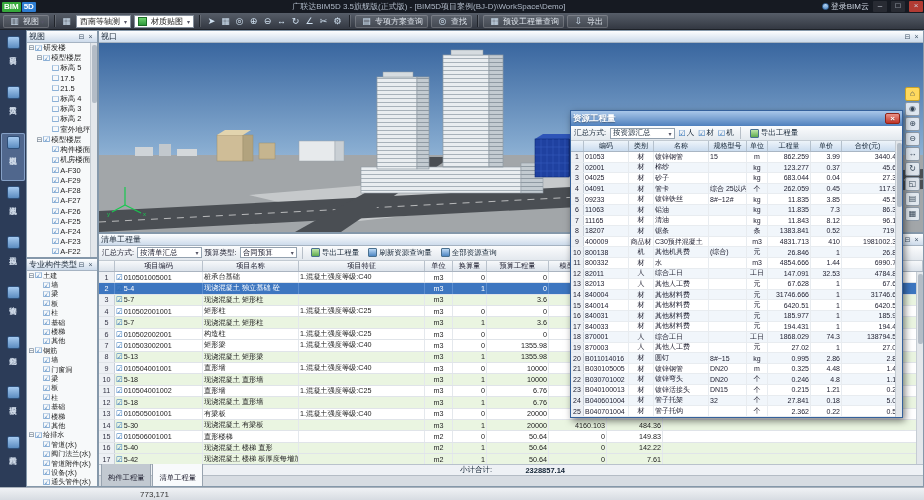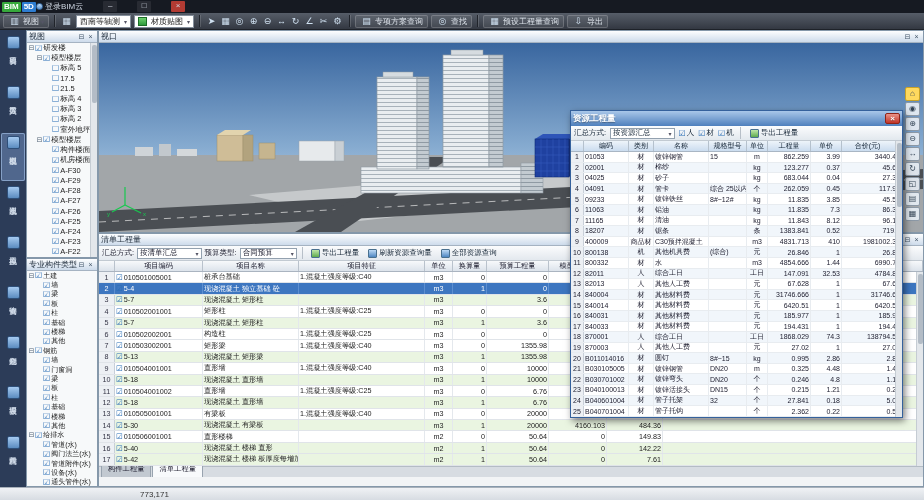--- a/index.html
+++ b/index.html
@@ -6,21 +6,21 @@
 html,body{background:#555}
 body{font-family:"Liberation Sans","DejaVu Sans",sans-serif}
 .app{position:relative;width:924px;height:500px;overflow:hidden;background:#3f4450;font-size:8px;color:#222}
 
 
 .titlebar{position:absolute;left:0;top:0;width:924px;height:13px;background:#161a22;display:flex;align-items:center;color:#c7cfdb;z-index:6}
 .logo{display:flex;gap:1px;margin-left:2px;align-items:center}
 .logo-bim{background:#37a93c;color:#fff;font-weight:bold;padding:0 2px;font-size:8px;border-radius:1px;line-height:10px}
 .logo-5d{background:#2d7dd2;color:#fff;font-weight:bold;padding:0 2px;font-size:8px;border-radius:1px;line-height:10px}
 .tb-title{flex:1;text-align:center;font-size:8px;color:#aeb8c6;overflow:hidden;white-space:nowrap}
-.tb-right{display:flex;align-items:center;gap:20px;margin-right:1px}
+.tb-right{display:flex;align-items:center;gap:4px;margin-right:1px}
 .login{display:flex;align-items:center;gap:2px;color:#cdd5e0}
 .user-ico{width:7px;height:7px;border-radius:50%;background:linear-gradient(#bcd9f5,#5f94cc);border:1px solid #3a6ea8}
 .winbtn{width:14px;height:11px;text-align:center;line-height:10px;color:#cfd6e0;font-size:8px;background:rgba(255,255,255,.08);border-radius:1px}
 .winbtn.close{background:#b23b33}
 
 
 .toolbar{position:absolute;left:0;top:13px;width:924px;height:17px;background:linear-gradient(#565d68,#333842);border-bottom:1px solid #1e2229;display:flex;align-items:center;gap:3px;padding:0 3px;color:#dde3ea;z-index:6}
 .tb-btn{display:flex;align-items:center;gap:2px;padding:0 4px;height:13px;border:1px solid rgba(255,255,255,.18);border-radius:2px;background:rgba(255,255,255,.07);font-size:8px;white-space:nowrap}
 .tb-ico{width:13px;height:13px;text-align:center;line-height:13px;font-size:9px;color:#cfe0f0}
 .tb-sel{background:#fff;color:#222;border:1px solid #858f9c;height:13px;display:flex;align-items:center;padding:0 3px;font-size:8px;gap:4px;white-space:nowrap}
@@ -115,20 +115,21 @@
 </head>
 <body>
 
 <div class="app">
 
   <div class="titlebar">
     <div class="logo">
       <span class="logo-bim">BIM</span>
       <span class="logo-5d">5D</span>
     </div>
+    <div class="tb-title">广联达BIM5D 3.5旗舰版(正式版) - [BIM5D项目案例(BJ-D)\WorkSpace\Demo]</div>
     <div class="tb-right">
       <div class="login">
         <span class="user-ico"></span>
         <span>登录BIM云</span>
       </div>
       <span class="winbtn">–</span>
       <span class="winbtn">□</span>
       <span class="winbtn close">×</span>
     </div>
   </div>
@@ -954,20 +955,24 @@
           <div class="c-x2">50.64</div>
           <div class="c-x3">0</div>
           <div class="c-x4">7.61</div>
           <div class="c-fill"></div>
         </div>
 
       <div class="scroll-v">
           <div class="thumb" style="top:2px;height:70px"></div>
         </div>
     </div>
+    <div class="tfoot">
+      <div class="f-lab">小计合计:</div>
+      <div class="f-val">2328857.14</div>
+    </div>
     <div class="q-tabs">
 
         <div class="q-tab">构件工程量</div>
 
         <div class="q-tab active">清单工程量</div>
 
     </div>
   </div>
 
   <div class="rwin">

